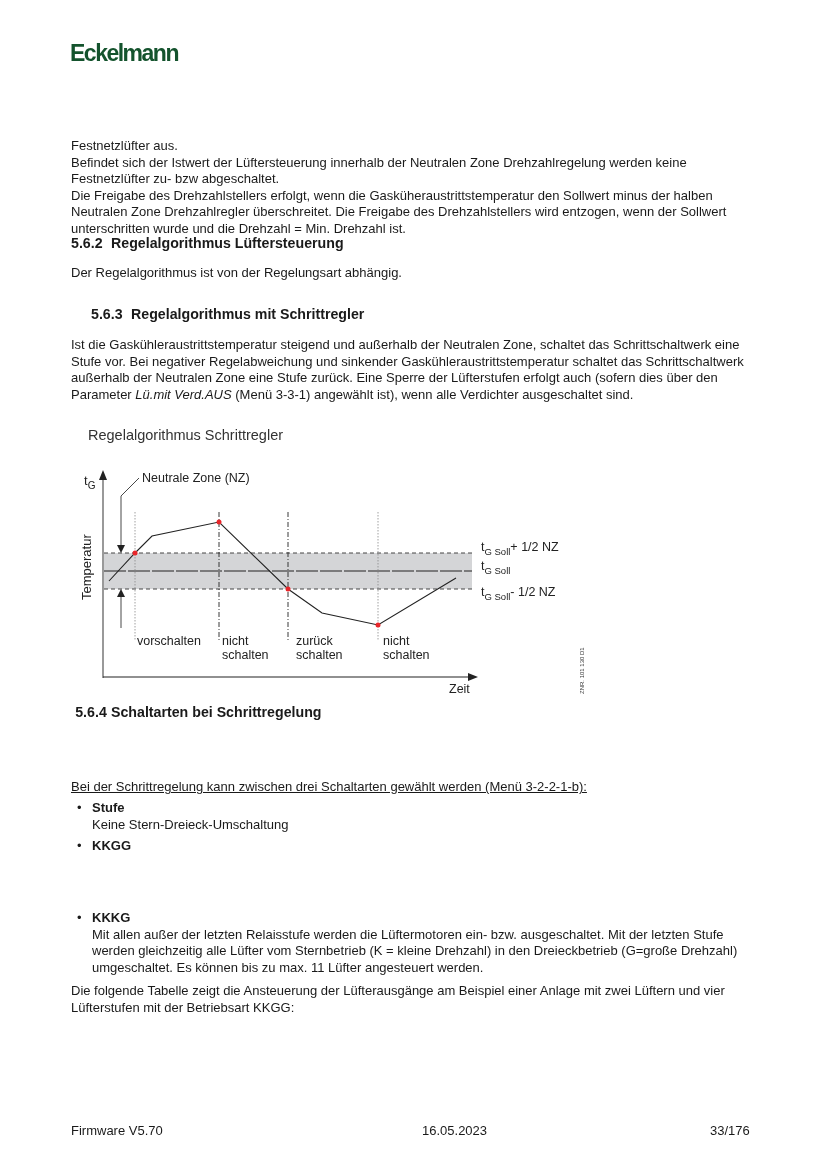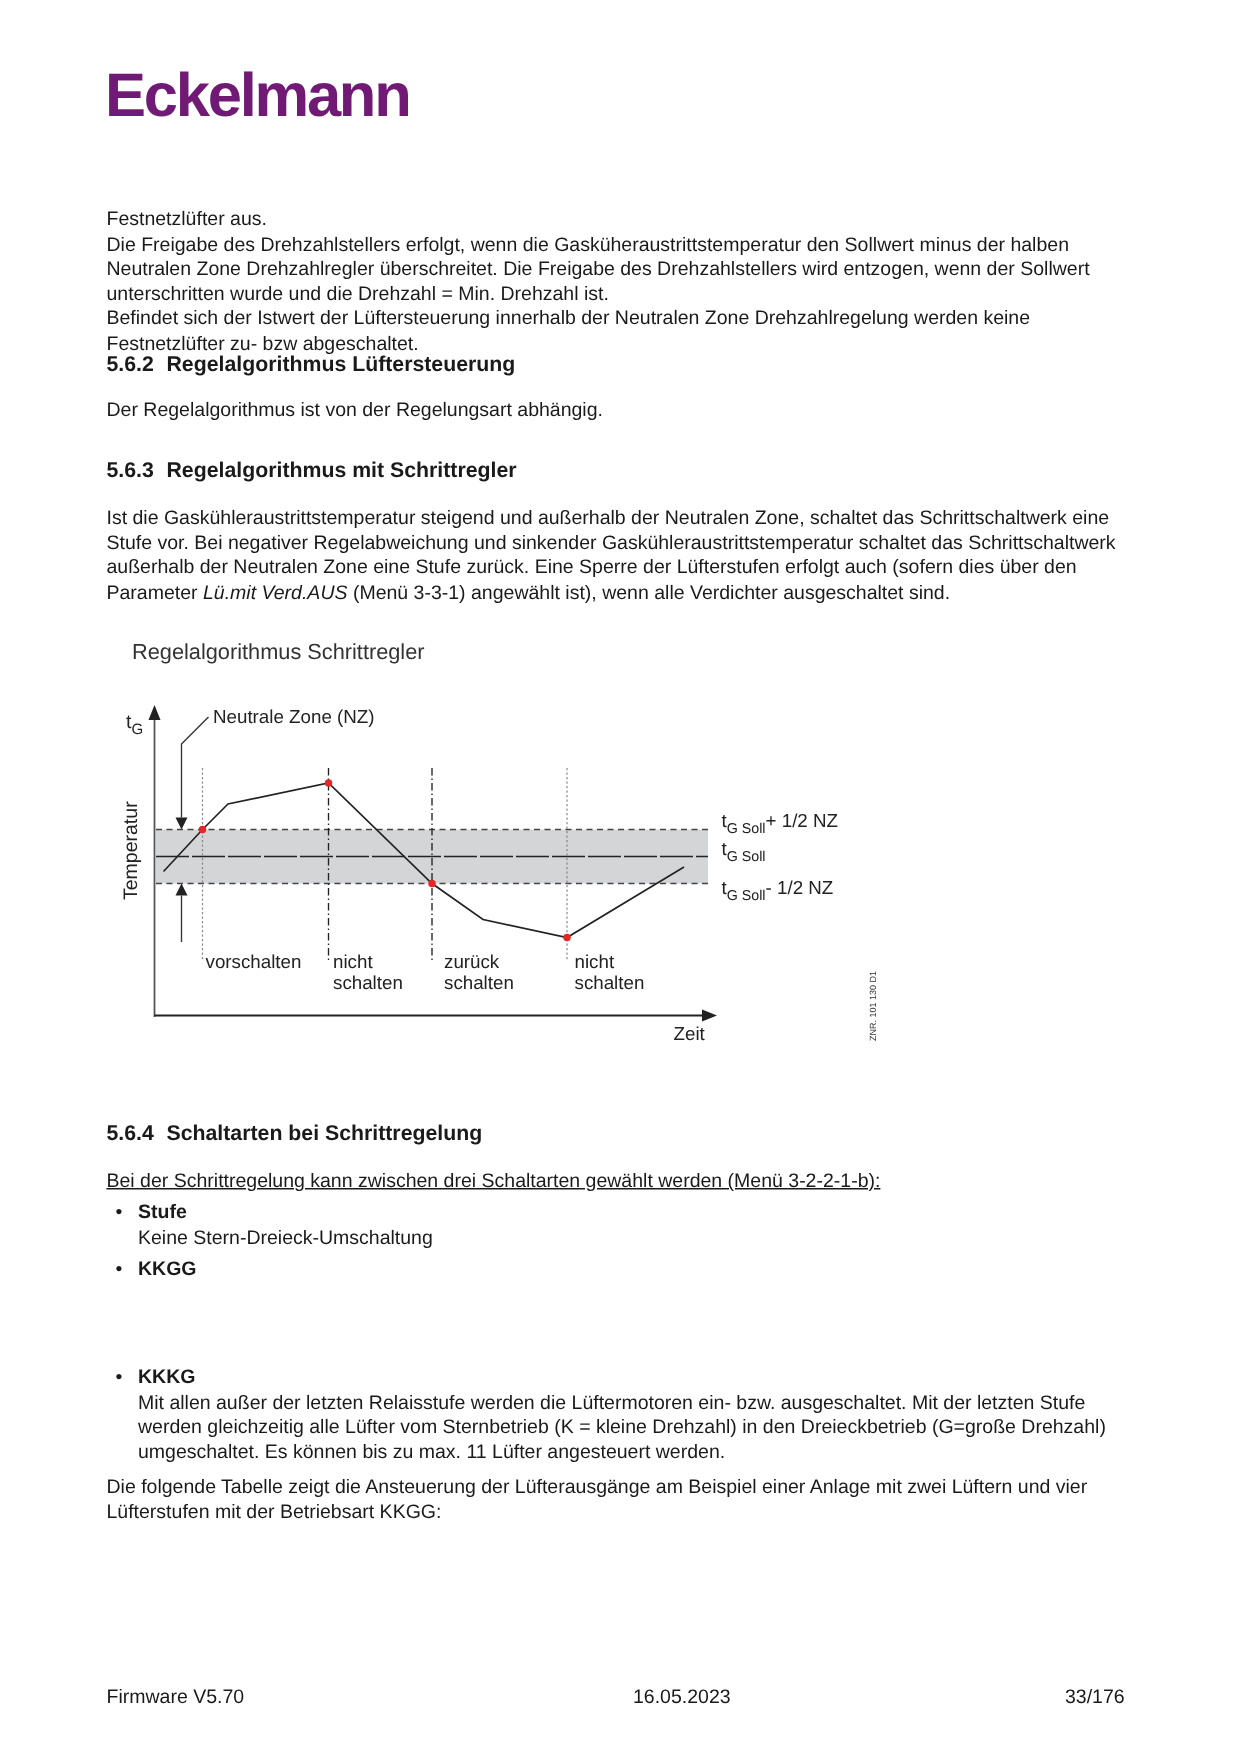--- a/index.html
+++ b/index.html
@@ -1,47 +1,47 @@
 <!DOCTYPE html>
 <html><head>
 <meta charset="utf-8">
 <style>
   html,body{margin:0;padding:0;background:#fff;}
   body{width:827px;height:1169px;position:relative;font-family:"Liberation Sans",sans-serif;color:#1a1a1a;overflow:hidden;}
-  .logo{position:absolute;left:70px;top:40px;font-family:"Liberation Sans",sans-serif;font-weight:bold;font-size:41px;color:#701a75;letter-spacing:-1.5px;}
+  .logo{position:absolute;left:70px;top:40px;font-family:"Liberation Sans",sans-serif;font-weight:bold;font-size:23px;color:#14532d;letter-spacing:-1.5px;}
   .txt{position:absolute;left:71px;font-size:13px;line-height:16.5px;width:690px;}
   .h{position:absolute;left:71px;font-size:14.2px;font-weight:bold;}
   .h .num{display:inline-block;width:40px;}
   .para{margin:0;}
   .ital{font-style:italic;}
   .bul{position:absolute;left:77px;font-size:13px;line-height:16.5px;width:690px;}
   .bul .dot{position:absolute;left:0;top:0;}
   .bul .body{margin-left:15px;}
   .bul b{font-weight:bold;}
   .figtitle{position:absolute;left:88px;top:427px;font-size:14.5px;color:#333;}
   svg text{font-family:"Liberation Sans",sans-serif;}
   .footer{position:absolute;top:1123px;font-size:13px;}
 </style>
 </head>
 <body>
 
 <div class="logo">Eckelmann</div>
 
 <div class="txt" style="top:138px;">
   <p class="para">Festnetzlüfter aus.</p>
+  <p class="para">Befindet sich der Istwert der Lüftersteuerung innerhalb der Neutralen Zone Drehzahlregelung werden keine Festnetzlüfter zu- bzw abgeschaltet.</p>
   <p class="para">Die Freigabe des Drehzahlstellers erfolgt, wenn die Gasküheraustrittstemperatur den Sollwert minus der halben Neutralen Zone Drehzahlregler überschreitet. Die Freigabe des Drehzahlstellers wird entzogen, wenn der Sollwert unterschritten wurde und die Drehzahl = Min. Drehzahl ist.</p>
-  <p class="para">Befindet sich der Istwert der Lüftersteuerung innerhalb der Neutralen Zone Drehzahlregelung werden keine Festnetzlüfter zu- bzw abgeschaltet.</p>
 </div>
 
 <div class="h" style="top:235px;">
   <span class="num">5.6.2</span><span>Regelalgorithmus Lüftersteuerung</span>
 </div>
 <div class="txt" style="top:265px;">Der Regelalgorithmus ist von der Regelungsart abhängig.</div>
 
-<div class="h" style="top:306px;">
+<div class="h" style="top:306px;margin-left:20px;">
   <span class="num">5.6.3</span><span>Regelalgorithmus mit Schrittregler</span>
 </div>
 <div class="txt" style="top:337px;"><span>Ist die Gaskühleraustrittstemperatur steigend und außerhalb der Neutralen Zone, schaltet das Schrittschaltwerk eine Stufe vor. Bei negativer Regelabweichung und sinkender Gaskühleraustrittstemperatur schaltet das Schrittschaltwerk außerhalb der Neutralen Zone eine Stufe zurück. Eine Sperre der Lüfterstufen erfolgt auch (sofern dies über den Parameter </span><span class="ital">Lü.mit Verd.AUS</span><span> (Menü 3-3-1) angewählt ist), wenn alle Verdichter ausgeschaltet sind.</span></div>
 
 <div class="figtitle">Regelalgorithmus Schrittregler</div>
 
 <svg style="position:absolute;left:0;top:0;" width="827" height="1169">
 
   <rect x="104" y="553" width="368" height="36" fill="#d4d5d7"></rect>
   <line x1="104" y1="553" x2="472" y2="553" stroke="#444" stroke-width="1" stroke-dasharray="4,3"></line>
@@ -80,21 +80,21 @@
   <text x="481" y="596" font-size="12.5" fill="#222"><tspan>t</tspan><tspan dy="4" font-size="9.5">G Soll</tspan><tspan dy="-4">- 1/2 NZ</tspan></text>
 
   <text x="137" y="645" font-size="12.5" fill="#222"><tspan>vorschalten</tspan></text>
   <text x="222" y="645" font-size="12.5" fill="#222"><tspan x="222">nicht</tspan><tspan x="222" dy="14">schalten</tspan></text>
   <text x="296" y="645" font-size="12.5" fill="#222"><tspan x="296">zurück</tspan><tspan x="296" dy="14">schalten</tspan></text>
   <text x="383" y="645" font-size="12.5" fill="#222"><tspan x="383">nicht</tspan><tspan x="383" dy="14">schalten</tspan></text>
 
   <text x="0" y="0" font-size="6" fill="#333" transform="translate(584,694) rotate(-90)">ZNR. 101 130 D1</text>
 </svg>
 
-<div class="h" style="top:748px;">
+<div class="h" style="top:704px;text-align:center;">
   <span class="num">5.6.4</span><span>Schaltarten bei Schrittregelung</span>
 </div>
 <div class="txt" style="top:779px;text-decoration:underline;">Bei der Schrittregelung kann zwischen drei Schaltarten gewählt werden (Menü 3-2-2-1-b):</div>
 
 <div class="bul" style="top:800px;">
   <span class="dot">•</span>
   <div class="body"><b>Stufe</b><br><span>Keine Stern-Dreieck-Umschaltung</span></div>
 </div>
 <div class="bul" style="top:838px;">
   <span class="dot">•</span>

